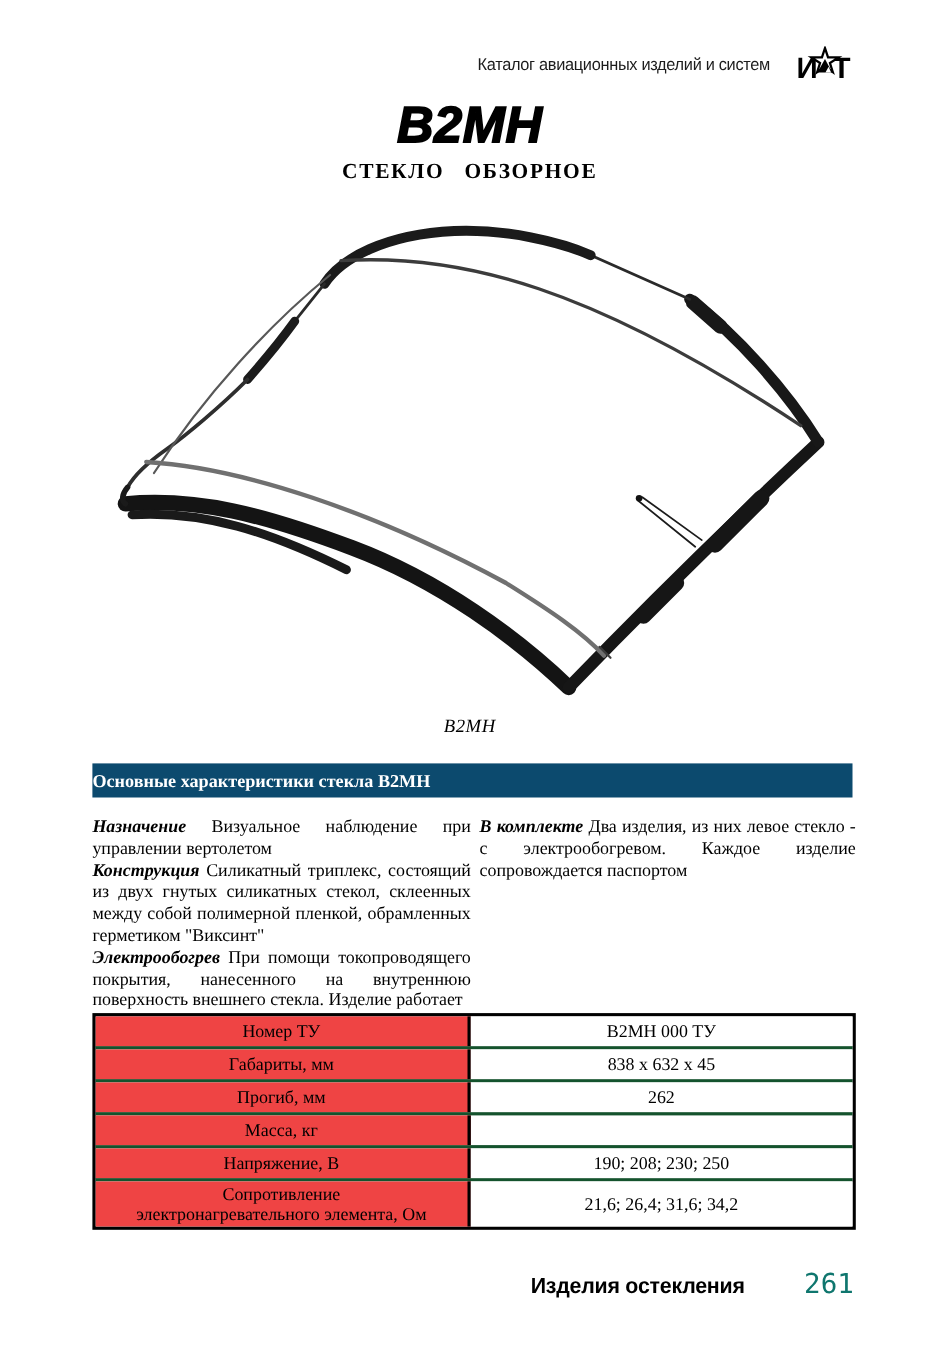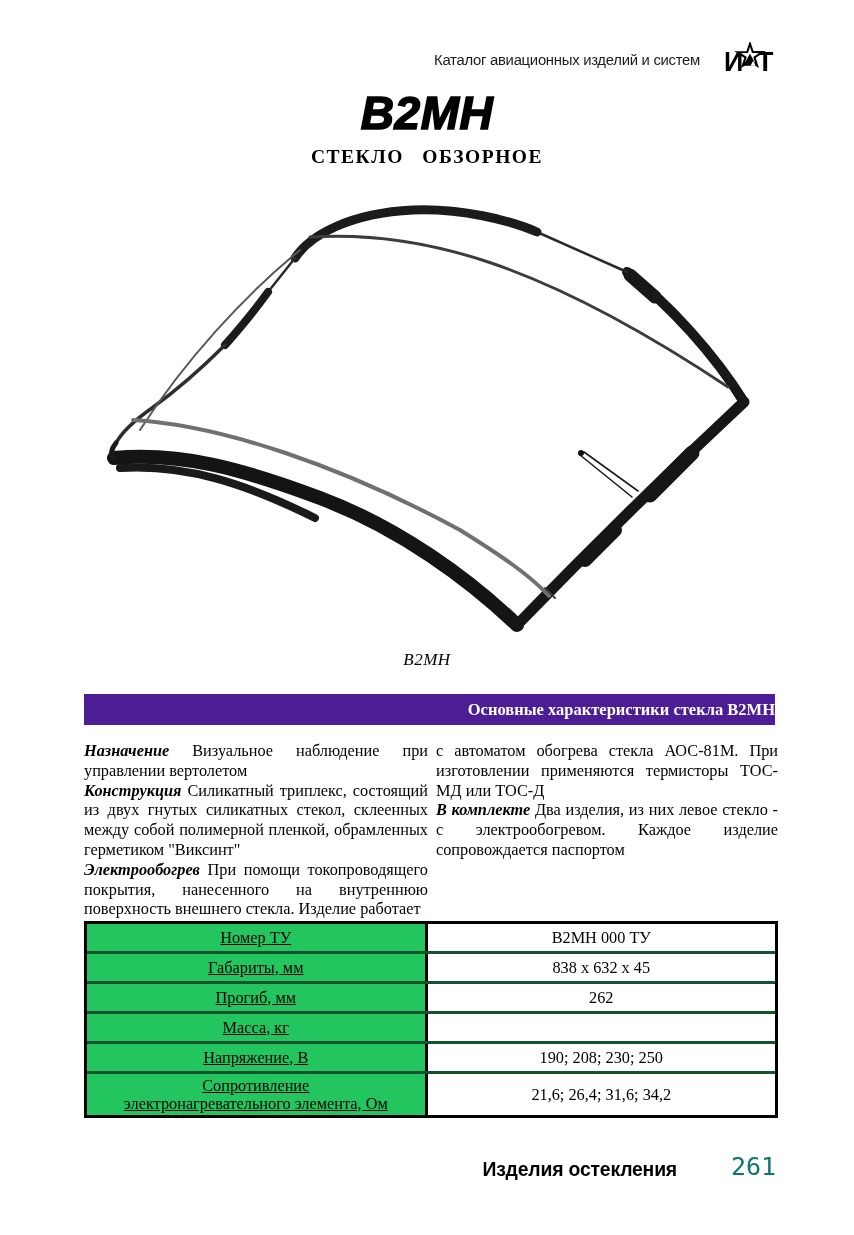--- a/index.html
+++ b/index.html
@@ -21,41 +21,41 @@
 
   
   .figure{position:absolute;top:185px;left:95px;width:665px;height:455px;}
   .figure svg{width:100%;height:100%;}
   .figure path{fill:none;stroke-linecap:round;stroke-linejoin:round;}
   .figure-caption{position:absolute;top:650px;left:0;width:100%;text-align:center;
     font-style:italic;font-size:17px;letter-spacing:0.5px;}
 
   
   .section-bar{position:absolute;top:694px;left:84px;width:691px;height:31px;
-    background:#4c1d95;color:#fff;text-align:right;}
+    background:#0c4a6e;color:#fff;text-align:left;}
   .section-bar span{font-size:16.5px;font-weight:bold;line-height:31px;}
 
   
   .col{position:absolute;top:741px;font-size:16.3px;line-height:19.8px;
     text-align:justify;}
   .col-left{left:84px;width:344px;}
   .col-right{left:436px;width:342px;}
   .col p{margin:0;}
   .lead{font-weight:bold;font-style:italic;}
 
   
   .spec-table{position:absolute;top:921px;left:84px;width:694px;box-sizing:border-box;
     border:3px solid #000;}
   .spec-row{display:flex;height:27px;border-top:3px solid #14532d;}
   .spec-row:first-child{border-top:none;}
   .spec-row:last-child{height:41px;}
   .cell{display:flex;align-items:center;justify-content:center;text-align:center;
     font-size:16.3px;box-sizing:border-box;}
-  .cell-label{width:49.5%;background:#22c55e;border-right:3px solid #000;
-    white-space:pre-line;line-height:18px;text-decoration:underline;}
+  .cell-label{width:49.5%;background:#ef4444;border-right:3px solid #000;
+    white-space:pre-line;line-height:18px;}
   .cell-value{width:50.5%;background:#fff;text-align:center;}
 
   
   .footer-label{position:absolute;top:1158px;left:0;width:677px;text-align:right;
     font-family:"Liberation Sans",sans-serif;font-weight:bold;font-size:20px;
     letter-spacing:-0.2px;transform:scaleX(0.97);transform-origin:right;}
   .page-number{position:absolute;top:1152px;left:731px;
     font-family:"DejaVu Sans Mono",monospace;font-size:25px;color:#0f766e;}
 </style>
 </head>
@@ -115,21 +115,20 @@
   <span>Основные характеристики стекла В2МН</span>
 </div>
 
 <div class="col col-left">
   <p><b class="lead">Назначение</b> <span>Визуальное наблюдение при управлении вертолетом</span></p>
   <p><b class="lead">Конструкция</b> <span>Силикатный триплекс, состоящий из двух гнутых силикатных стекол, склеенных между собой полимерной пленкой, обрамленных герметиком "Виксинт"</span></p>
   <p><b class="lead">Электрообогрев</b> <span>При помощи токопроводящего покрытия, нанесенного на внутреннюю поверхность внешнего стекла. Изделие работает</span></p>
 </div>
 
 <div class="col col-right">
-  <p><span>с автоматом обогрева стекла АОС-81М. При изготовлении применяются термисторы ТОС-МД или ТОС-Д</span></p>
   <p><b class="lead">В комплекте</b> <span>Два изделия, из них левое стекло  - с электрообогревом. Каждое изделие сопровождается паспортом</span></p>
 </div>
 
 <div class="spec-table">
   <div class="spec-row">
     <div class="cell cell-label">Номер ТУ</div>
     <div class="cell cell-value">В2МН 000 ТУ</div>
   </div>
   <div class="spec-row">
     <div class="cell cell-label">Габариты, мм</div>

